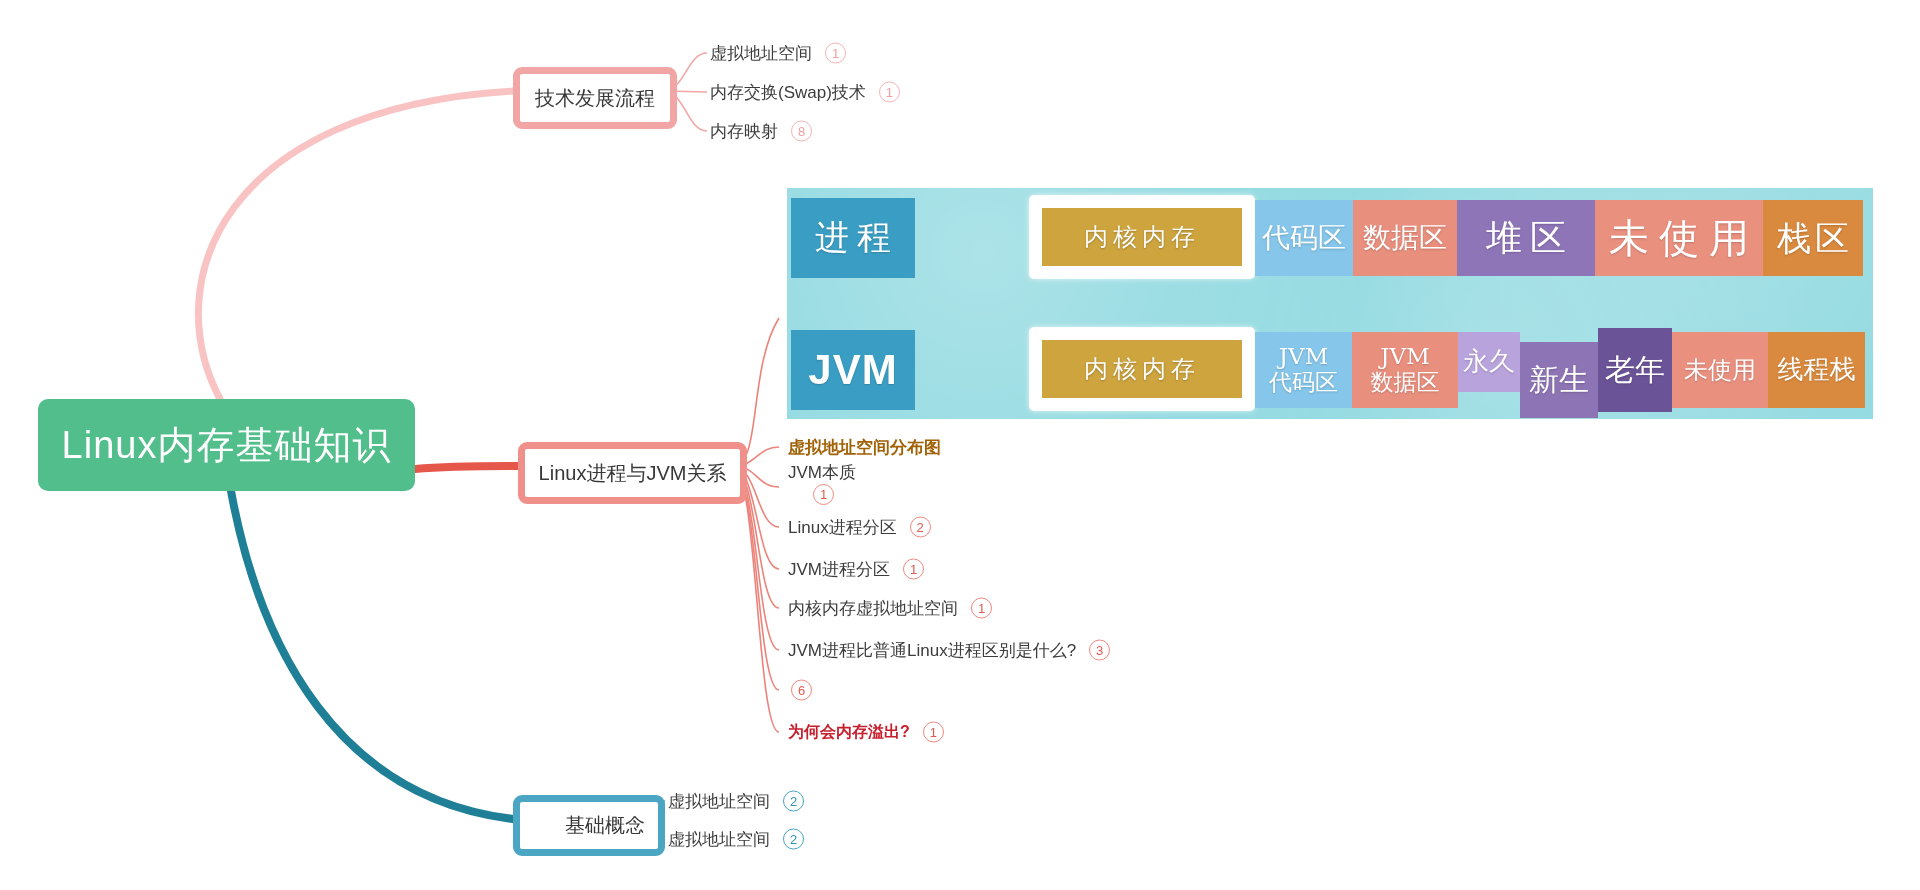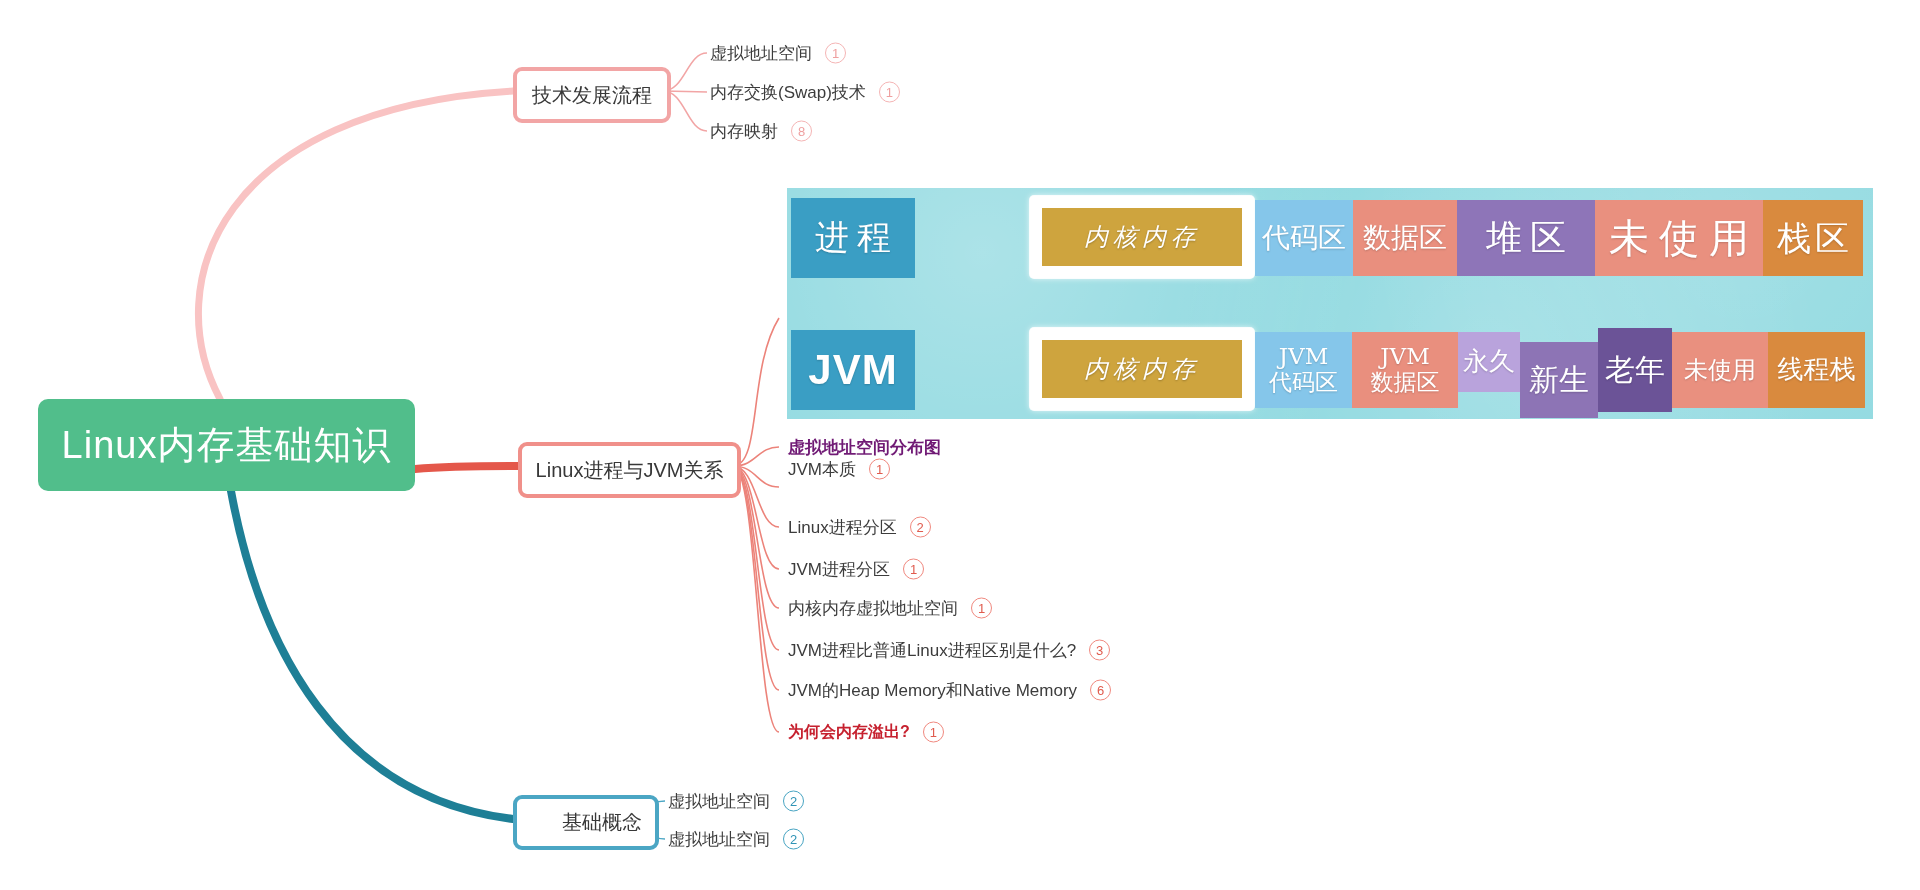--- a/index.html
+++ b/index.html
@@ -6,21 +6,21 @@
   .canvas{position:relative;width:1920px;height:890px;background:#fff;overflow:hidden;
           font-family:"Liberation Sans","DejaVu Sans",sans-serif;}
   svg.links{position:absolute;left:0;top:0;width:1920px;height:890px;}
 
   
   .root-node{position:absolute;left:38px;top:399px;width:377px;height:92px;
     border-radius:10px;display:flex;align-items:center;justify-content:center;
     color:#fff;font-size:38px;letter-spacing:1px;}
 
   
-  .topic{position:absolute;background:#fff;border:4px solid #d946ef;border-radius:9px;
+  .topic{position:absolute;background:#fff;border:7px solid #d946ef;border-radius:9px;
     display:flex;align-items:center;justify-content:center;font-size:20px;color:#383838;}
   .t-pink{border-color:#F2A5A5;}
   .t-red{border-color:#F0908A;}
   .t-teal{border-color:#4BA6C4;}
 
   
   .item{position:absolute;display:flex;align-items:center;transform:translateY(-50%);
     font-size:17px;color:#3C3C3C;white-space:nowrap;}
   .item .label{padding-left:10px;}
   .item.em .label{color:#C6202E;font-weight:bold;font-size:16px;}
@@ -35,26 +35,26 @@
     background-image:radial-gradient(circle at 18% 28%,rgba(255,255,255,.28),transparent 42%),
                      radial-gradient(circle at 65% 70%,rgba(255,255,255,.20),transparent 45%),
                      radial-gradient(circle at 88% 20%,rgba(255,255,255,.18),transparent 40%);
     font-family:"DejaVu Serif","Liberation Serif",serif;}
   .seg,.rowtitle,.kernel{position:absolute;display:flex;align-items:center;justify-content:center;
     color:#fff;text-shadow:0 1px 2px rgba(0,0,0,.18);}
   .seg{white-space:pre-line;text-align:center;line-height:1.12;}
   .rowtitle{font-size:34px;letter-spacing:8px;text-indent:8px;}
   .rowtitle.jvm{font-family:"Liberation Sans","DejaVu Sans",sans-serif;font-weight:bold;
     font-size:42px;letter-spacing:1px;text-indent:0;}
-  .kernel{background:#fff;border-radius:4px;box-shadow:0 0 0 1px rgba(255,255,255,.9),0 0 6px rgba(255,255,255,.9);font-style:italic;}
+  .kernel{background:#fff;border-radius:4px;box-shadow:0 0 0 1px rgba(255,255,255,.9),0 0 6px rgba(255,255,255,.9);}
   .kernel .gold{position:absolute;inset:12px;display:flex;align-items:center;justify-content:center;
     font-size:24px;letter-spacing:5px;color:#fff;text-shadow:0 1px 2px rgba(0,0,0,.25);}
 
   
-  .caption{position:absolute;transform:translateY(-50%);font-size:17px;font-weight:bold;color:#701a75;white-space:nowrap;}
+  .caption{position:absolute;transform:translateY(-50%);font-size:17px;font-weight:bold;color:#a16207;white-space:nowrap;}
 </style>
 </head>
 <body>
 
 <div class="canvas">
 
   <svg class="links">
 
     <path d="M 220 399 C 158 282 222 108 513 91" fill="none" stroke="#F9C3C3" stroke-width="7" stroke-linecap="round"></path>
     <path d="M 415 469 C 450 466 482 466 518 466" fill="none" stroke="#E4574A" stroke-width="8" stroke-linecap="round"></path>
@@ -118,42 +118,41 @@
     <div class="seg" style="left: 565px; top: 144px; width: 106px; height: 76px; font-size: 23px; background-color: rgb(233, 143, 126);">JVM
 数据区</div>
     <div class="seg" style="left: 671px; top: 144px; width: 62px; height: 60px; font-size: 26px; background-color: rgb(185, 163, 220);">永久</div>
     <div class="seg" style="left: 733px; top: 144px; width: 78px; height: 76px; font-size: 30px; background-color: rgb(141, 116, 181); margin-top: 10px;">新生</div>
     <div class="seg" style="left: 811px; top: 140px; width: 74px; height: 84px; font-size: 30px; background-color: rgb(107, 83, 151);">老年</div>
     <div class="seg" style="left: 885px; top: 144px; width: 96px; height: 76px; font-size: 24px; background-color: rgb(233, 144, 127);">未使用</div>
     <div class="seg" style="left: 981px; top: 144px; width: 97px; height: 76px; font-size: 26px; background-color: rgb(217, 138, 62);">线程栈</div>
   </div>
 
   <div class="caption" style="left:788px;top:447px;">虚拟地址空间分布图</div>
-  <div class="item" style="left:778px;top:469px;">
+  <div class="item" style="left:778px;top:483px;flex-direction:column;">
     <span class="label">JVM本质</span>
     <span class="badge b-red">1</span>
   </div>
   <div class="item" style="left:778px;top:527px;">
     <span class="label">Linux进程分区</span>
     <span class="badge b-red">2</span>
   </div>
   <div class="item" style="left:778px;top:569px;">
     <span class="label">JVM进程分区</span>
     <span class="badge b-red">1</span>
   </div>
   <div class="item" style="left:778px;top:608px;">
     <span class="label">内核内存虚拟地址空间</span>
     <span class="badge b-red">1</span>
   </div>
   <div class="item" style="left:778px;top:650px;">
     <span class="label">JVM进程比普通Linux进程区别是什么?</span>
     <span class="badge b-red">3</span>
   </div>
   <div class="item" style="left:778px;top:690px;">
-    <span class="label">JVM的Heap Memory和Native Memory</span>
     <span class="badge b-red">6</span>
   </div>
   <div class="item em" style="left:778px;top:732px;">
     <span class="label">为何会内存溢出?</span>
     <span class="badge b-red">1</span>
   </div>
 
   <div class="item" style="left:658px;top:801px;">
     <span class="label">虚拟地址空间</span>
     <span class="badge b-teal">2</span>

